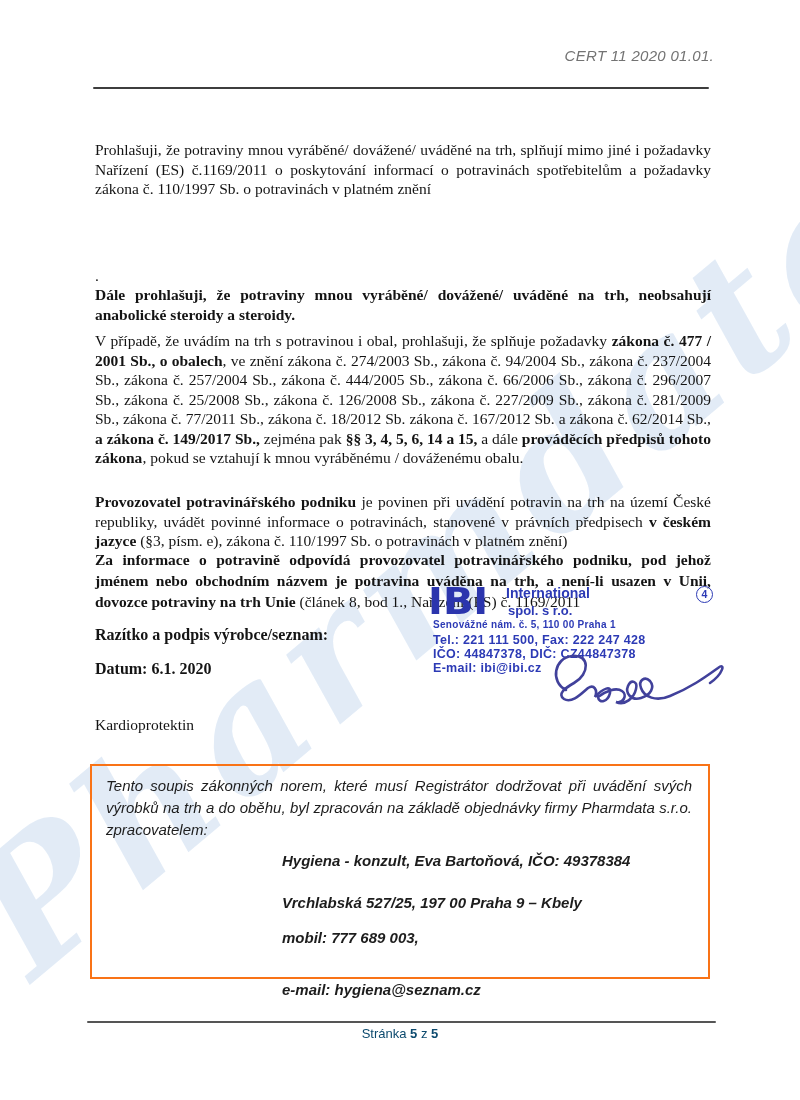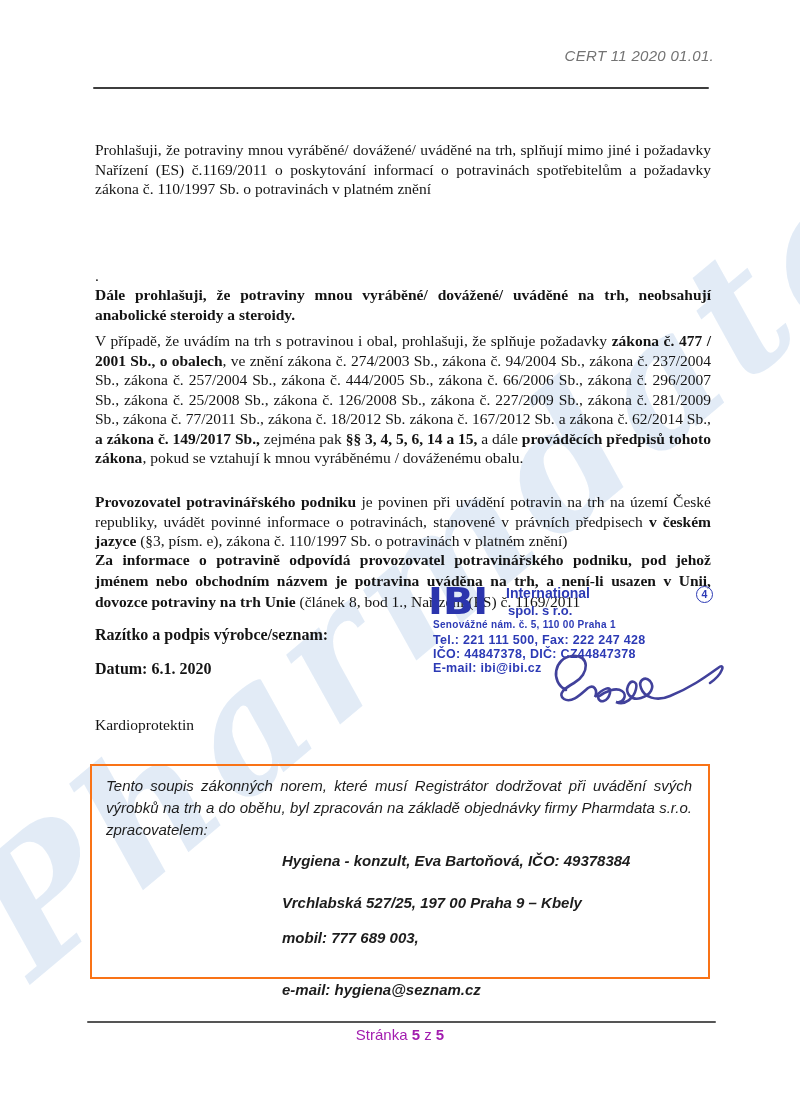--- a/index.html
+++ b/index.html
@@ -77,21 +77,21 @@
     position:absolute;left:14px;right:16px;top:9px;
     font-size:15px;line-height:22px;text-align:justify;
   }
   .note-line{position:absolute;left:190px;font-size:15px;font-weight:bold;white-space:nowrap;}
   .nl1{top:86px;}
   .nl2{top:128px;}
   .nl3{top:163px;}
   .nl4{top:215px;}
   .footer{
     top:1026px;left:0;width:800px;text-align:center;
-    font-family:"Liberation Sans", sans-serif;font-size:15px;color:#a21caf;
+    font-family:"Liberation Sans", sans-serif;font-size:13px;color:#0c4a6e;
   }
 </style>
 </head>
 <body>
 
 <div class="page">
 
   <div class="watermark">Pharmdata</div>
 
   <div class="layer doc-code">CERT 11 2020 01.01.</div>

